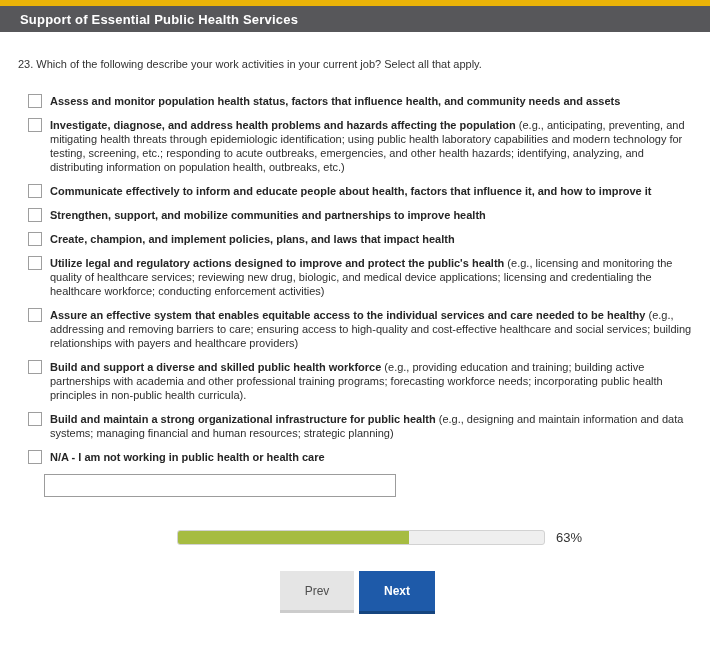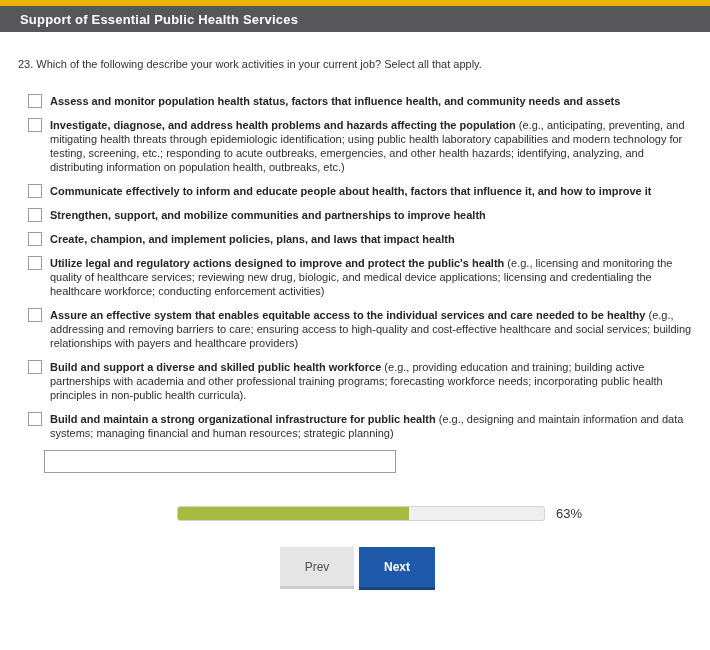--- a/index.html
+++ b/index.html
@@ -113,20 +113,24 @@
         <span class="cb"></span>
         <span class="txt"><b>Build and support a diverse and skilled public health workforce</b><span> (e.g., providing education and training; building active partnerships with academia and other professional training programs; forecasting workforce needs; incorporating public health principles in non-public health curricula).</span></span>
       </label>
 
 
       <label class="opt">
         <span class="cb"></span>
         <span class="txt"><b>Build and maintain a strong organizational infrastructure for public health</b><span> (e.g., designing and maintain information and data systems; managing financial and human resources; strategic planning)</span></span>
       </label>
 
+      <label class="opt">
+        <span class="cb"></span>
+        <span class="txt"><b>N/A - I am not working in public health or health care</b><span></span></span>
+      </label>
 
 
       <input class="other-input" type="text" value="" style="">
     </div>
 
     <div class="progress-row">
       <div class="progress-track">
         <div class="progress-fill" id="progress-fill" style="width: 63%; background: rgb(166, 188, 65);"></div>
       </div>
       <div class="progress-label">63%</div>

